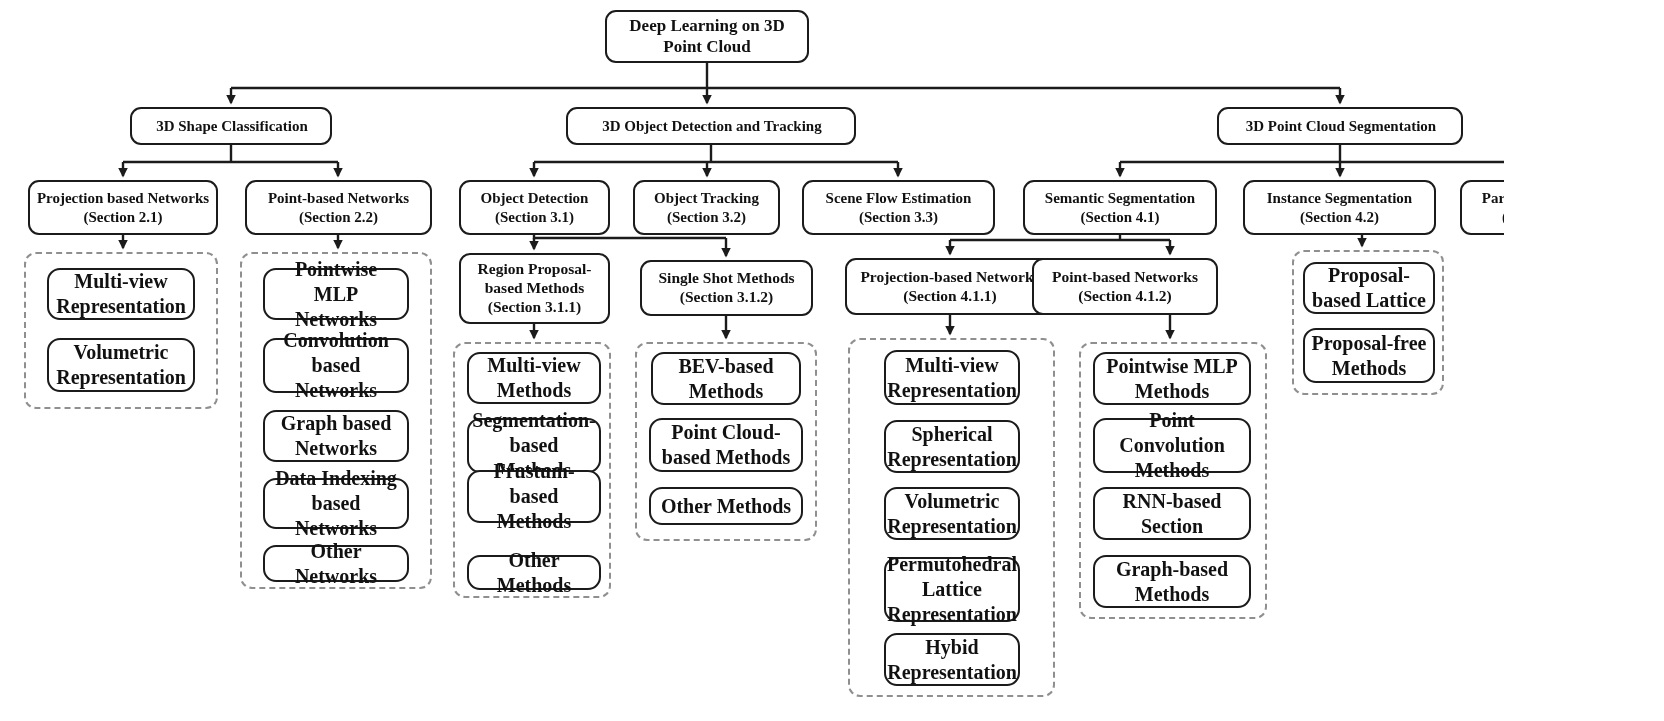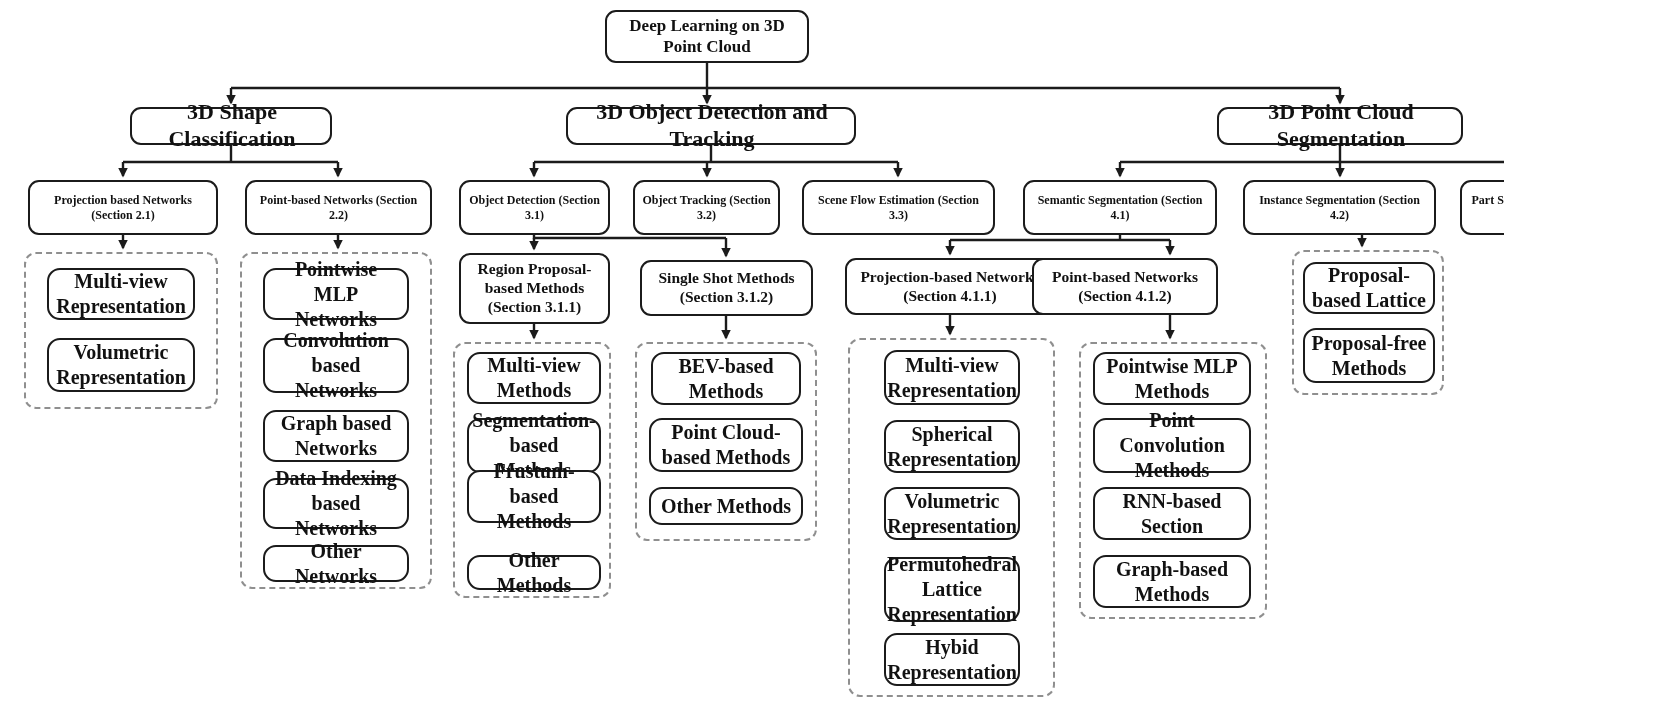--- a/index.html
+++ b/index.html
@@ -18,22 +18,22 @@
     border-radius:11px;
     box-sizing:border-box;
     display:flex;align-items:center;justify-content:center;
     text-align:center;
     font-weight:bold;color:#111111;
     padding:1px 6px;
     line-height:1.22;
     z-index:2;
   }
   .lvl1{font-size:17px;}
-  .lvl2{font-size:22px;padding-left:8px;}
-  .lvl3{font-size:12px;}
+  .lvl2{font-size:15px;padding-left:8px;}
+  .lvl3{font-size:15px;}
   .lvl4{font-size:15.5px;}
   .leaf{font-size:20px;border-radius:13px;line-height:1.25;}
   .grp{
     position:absolute;
     border:2px dashed #8f8f8f;
     border-radius:12px;
     box-sizing:border-box;
     background:transparent;
     z-index:1;
   }

